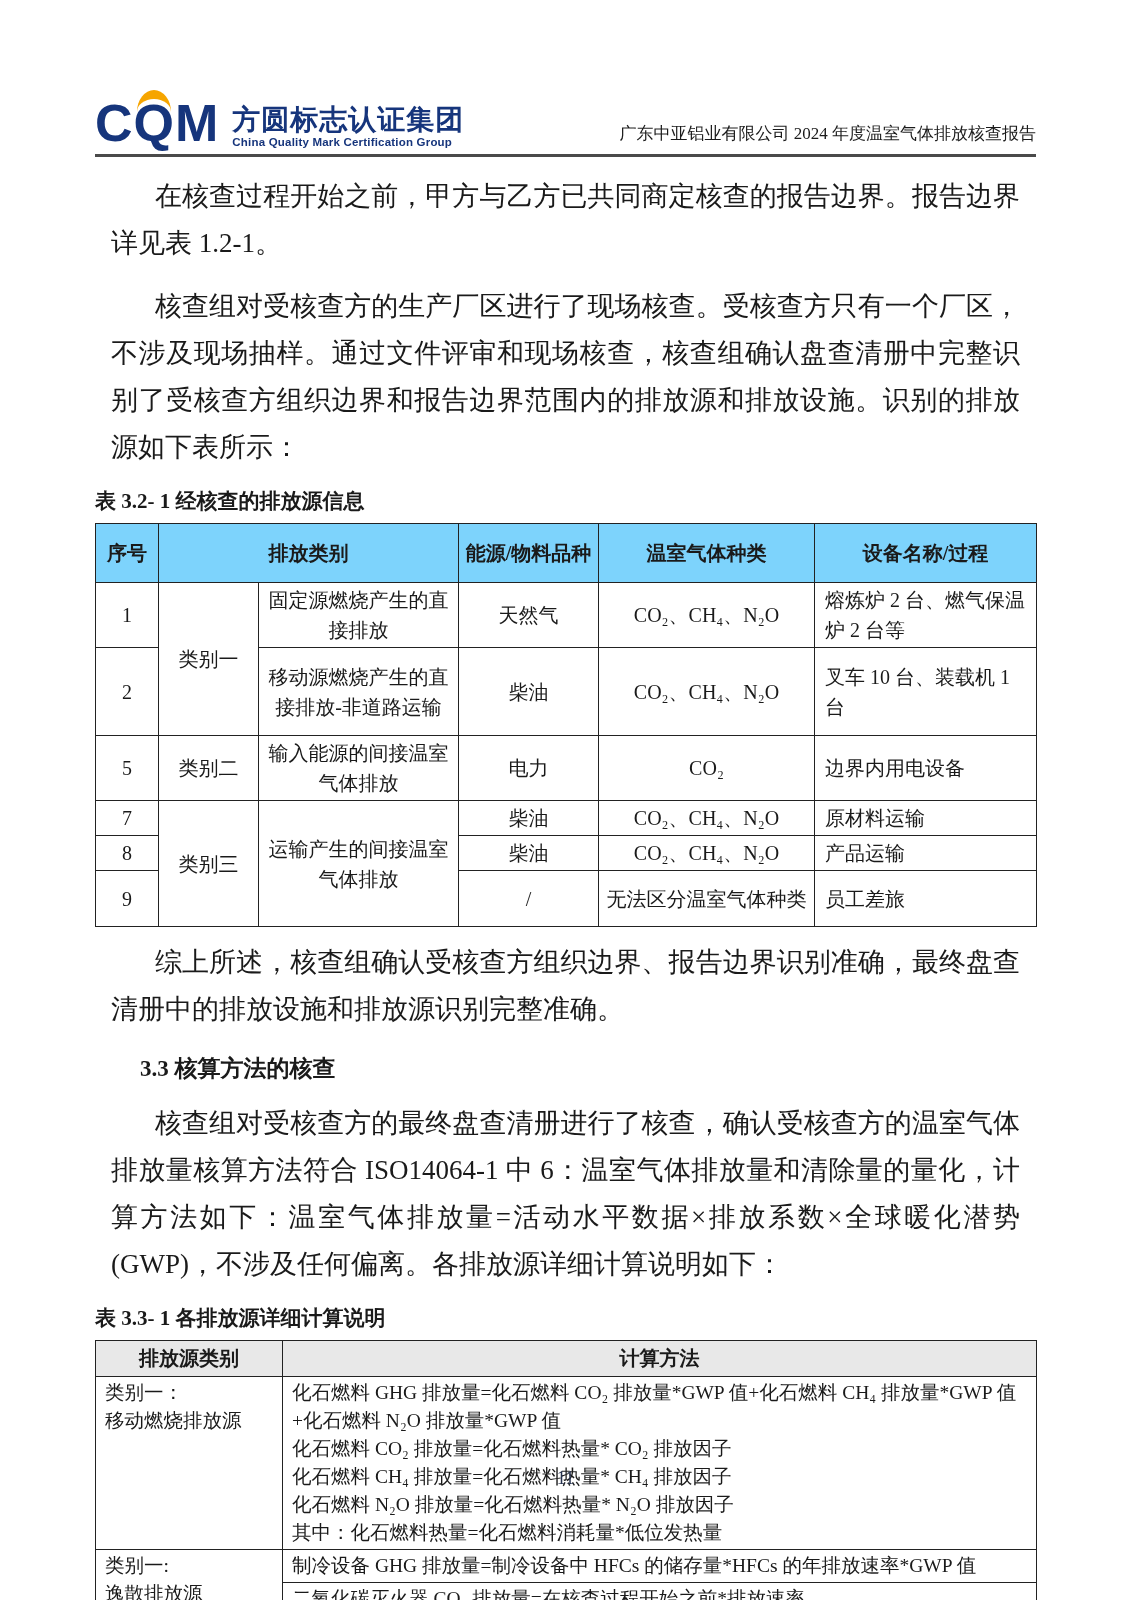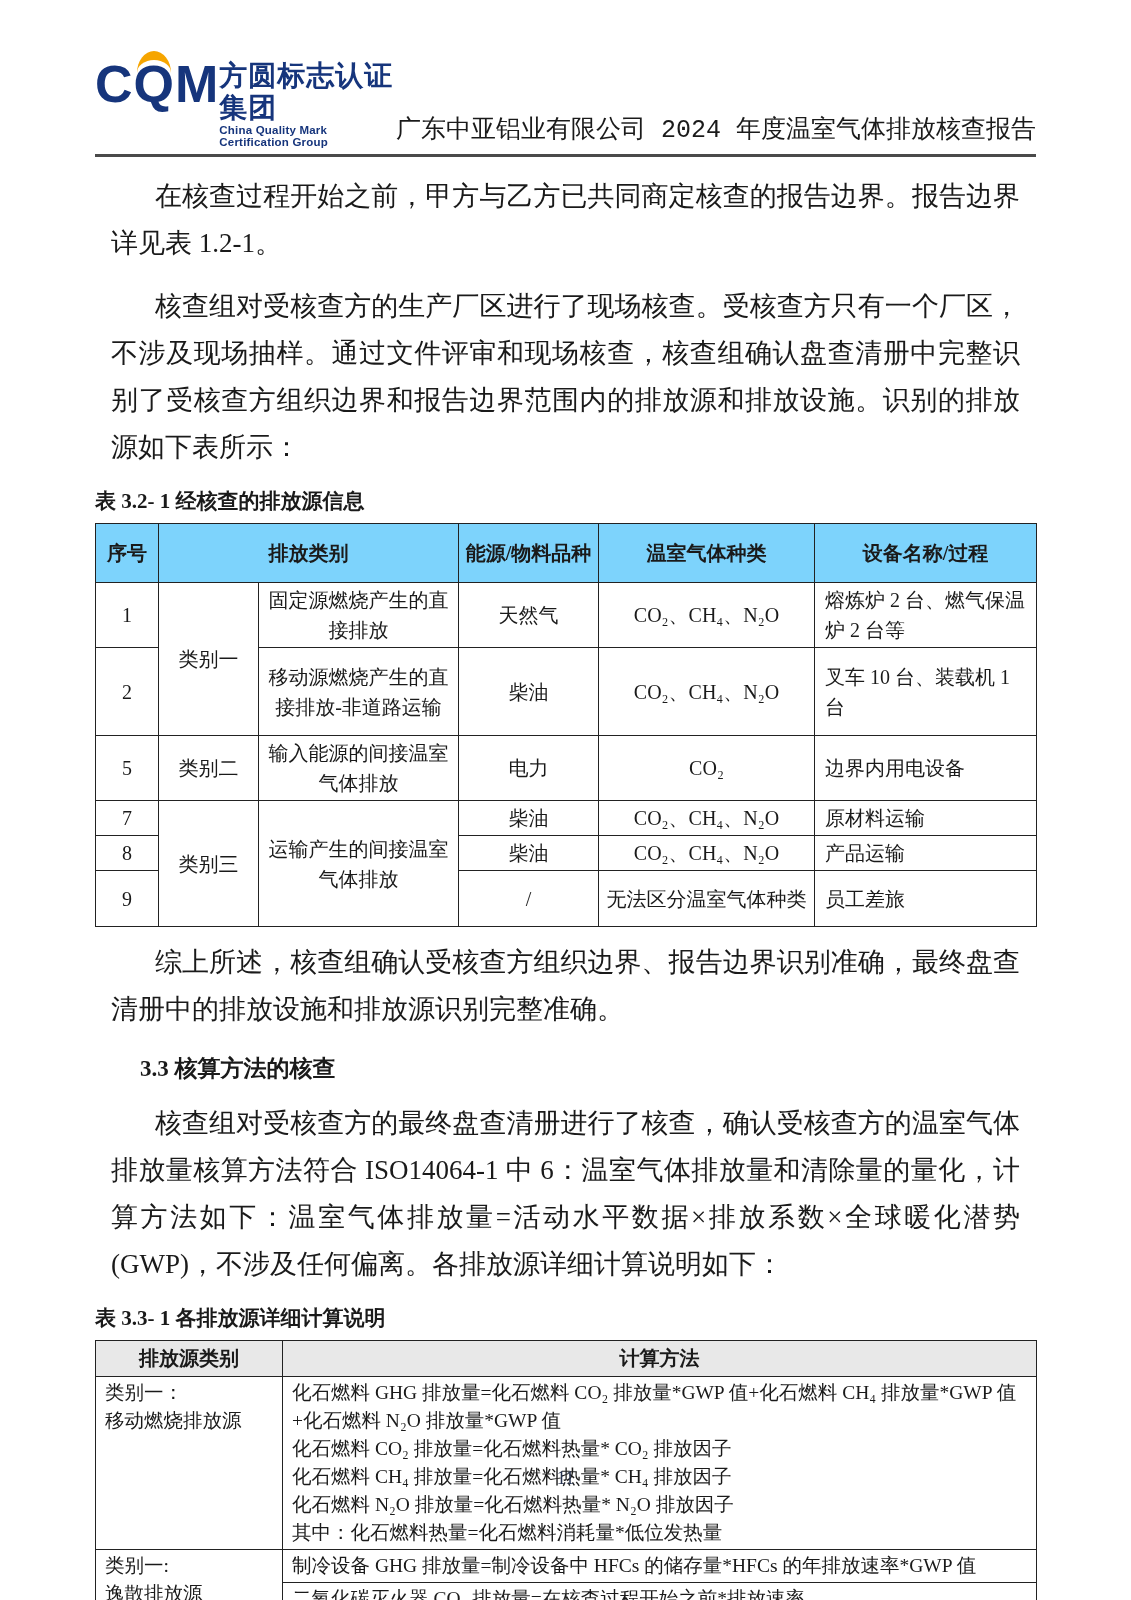--- a/index.html
+++ b/index.html
@@ -6,32 +6,32 @@
   .page{
     width:1131px;height:1600px;background:#ffffff;position:relative;
     margin:0 auto;overflow:hidden;
     font-family:"Liberation Serif","DejaVu Serif",serif;color:#1a1a1a;
   }
   .content{padding:66px 95px 0 95px;}
 
   
   .header{display:flex;justify-content:space-between;align-items:flex-end;
     border-bottom:3px solid #4a4a4a;padding-bottom:6px;height:82px;}
-  .logo{display:flex;align-items:flex-start;}
+  .logo{display:flex;align-items:flex-end;gap:13px;}
   .logo-mark{font-family:"Liberation Sans","DejaVu Sans",sans-serif;
     font-size:52px;font-weight:bold;color:#16357c;line-height:0.95;
     position:relative;letter-spacing:1px;}
   .logo-arc{position:absolute;top:-9px;left:42px;width:34px;height:13px;
     border-top:9px solid #f6a500;border-radius:50% 50% 0 0 / 100% 100% 0 0;}
   .logo-textblock{display:flex;flex-direction:column;justify-content:center;}
   .logo-cn{font-family:"Liberation Sans","DejaVu Sans",sans-serif;
     font-size:28px;font-weight:bold;color:#16357c;letter-spacing:1px;line-height:1.15;}
   .logo-en{font-family:"Liberation Sans","DejaVu Sans",sans-serif;
     font-size:11.5px;font-weight:bold;color:#16357c;letter-spacing:0.2px;}
-  .doc-title{font-size:25px;padding-bottom:3px;white-space:nowrap;font-family:Liberation Mono, monospace;}
+  .doc-title{font-size:17px;padding-bottom:3px;white-space:nowrap;}
 
   
   .h-sec{font-size:23px;font-weight:bold;margin:12px 0 8px 0;}
   .h-sec-indent{font-size:23px;font-weight:bold;margin:20px 0 8px 45px;}
   .para{font-size:27px;line-height:47px;text-align:justify;
     text-indent:44px;margin:16px;}
   .para-tight{margin-top:4px;}
   .caption{text-align:left;font-size:21px;font-weight:bold;margin:10px 0 8px 0;}
 
   

